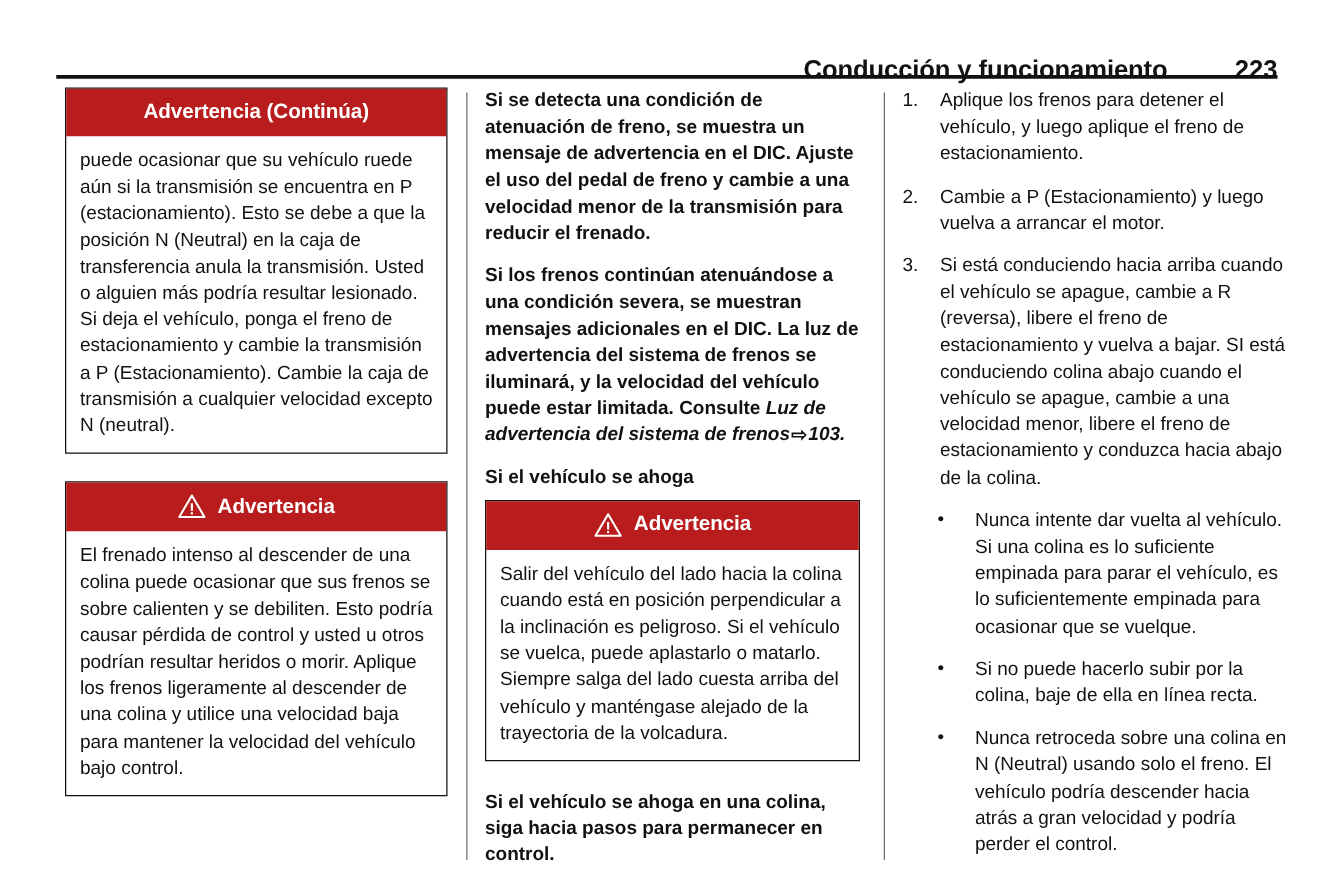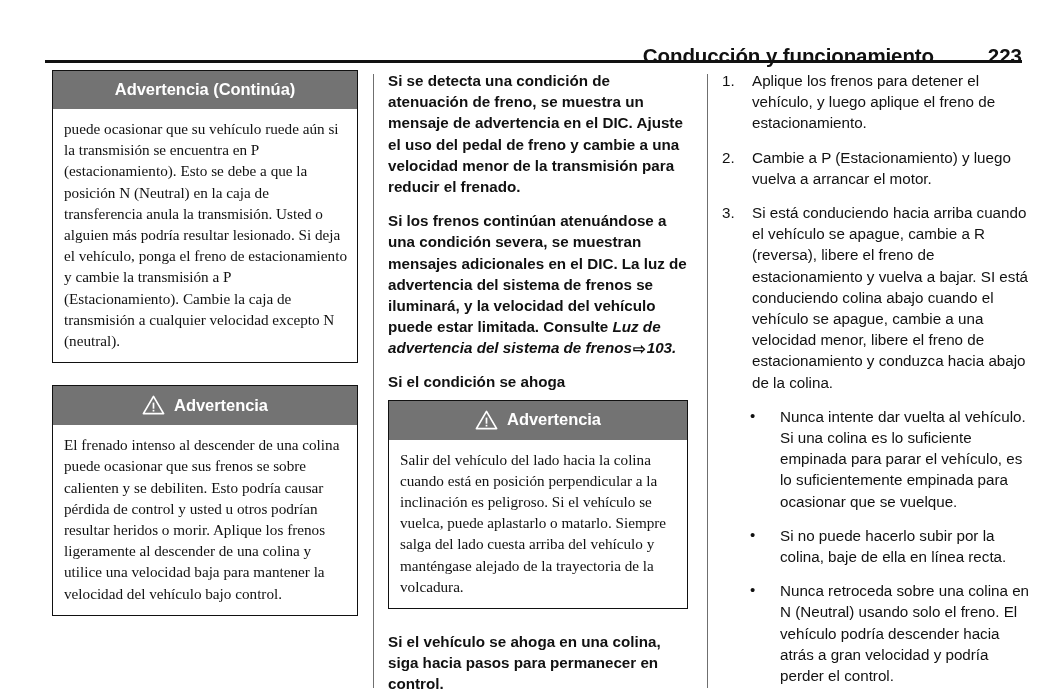--- a/index.html
+++ b/index.html
@@ -87,21 +87,21 @@
   .divider-2 { left: 707px; }
 
   
   .warn-box {
     border: 1.5px solid #111111;
     background: #ffffff;
     box-sizing: border-box;
     margin-bottom: 22px;
   }
   .warn-head {
-    background: #737373;
+    background: #b91c1c;
     color: #ffffff;
     text-align: center;
     font-size: 16.5px;
     font-weight: bold;
     padding: 9px 6px 10px 6px;
     display: flex;
     align-items: center;
     justify-content: center;
     gap: 9px;
     letter-spacing: -0.05px;
@@ -113,21 +113,21 @@
     flex: 0 0 auto;
     line-height: 0;
   }
   .warn-head .tri-icon svg { display: block; }
   .warn-body {
     padding: 9px 10px 11px 11px;
     font-size: 15.2px;
     line-height: 1.395;
     color: #111111;
   }
-  .warn-body p { margin: 0; font-family: Liberation Serif, serif; }
+  .warn-body p { margin: 0; }
 
   
   .para {
     font-size: 15.2px;
     line-height: 1.395;
     color: #111111;
     margin: 0 0 13px 0;
     font-weight: bold;
   }
   .subhead {
@@ -231,21 +231,21 @@
       </div>
 
     </div>
 
     <div class="col col-mid">
 
       <p class="para">Si se detecta una condición de atenuación de freno, se muestra un mensaje de advertencia en el DIC. Ajuste el uso del pedal de freno y cambie a una velocidad menor de la transmisión para reducir el frenado.</p>
 
       <p class="para"><span>Si los frenos continúan atenuándose a una condición severa, se muestran mensajes adicionales en el DIC. La luz de advertencia del sistema de frenos se iluminará, y la velocidad del vehículo puede estar limitada. Consulte </span><span class="xref">Luz de advertencia del sistema de frenos</span><span class="arrow-glyph">⇨</span><span class="xref">103.</span></p>
 
-      <h2 class="subhead">Si el condición se ahoga</h2>
+      <h2 class="subhead">Si el vehículo se ahoga</h2>
 
       <div class="warn-box">
         <div class="warn-head">
           <span class="tri-icon">
             <svg width="23" height="20" viewBox="0 0 23 20">
               <path d="M11.5 1.4 L21.6 18.6 L1.4 18.6 Z" fill="none" stroke="#ffffff" stroke-width="1.7" stroke-linejoin="round"></path>
               <rect x="10.65" y="7.6" width="1.7" height="6.1" fill="#ffffff"></rect>
               <rect x="10.65" y="14.8" width="1.7" height="1.7" fill="#ffffff"></rect>
             </svg>
           </span>

